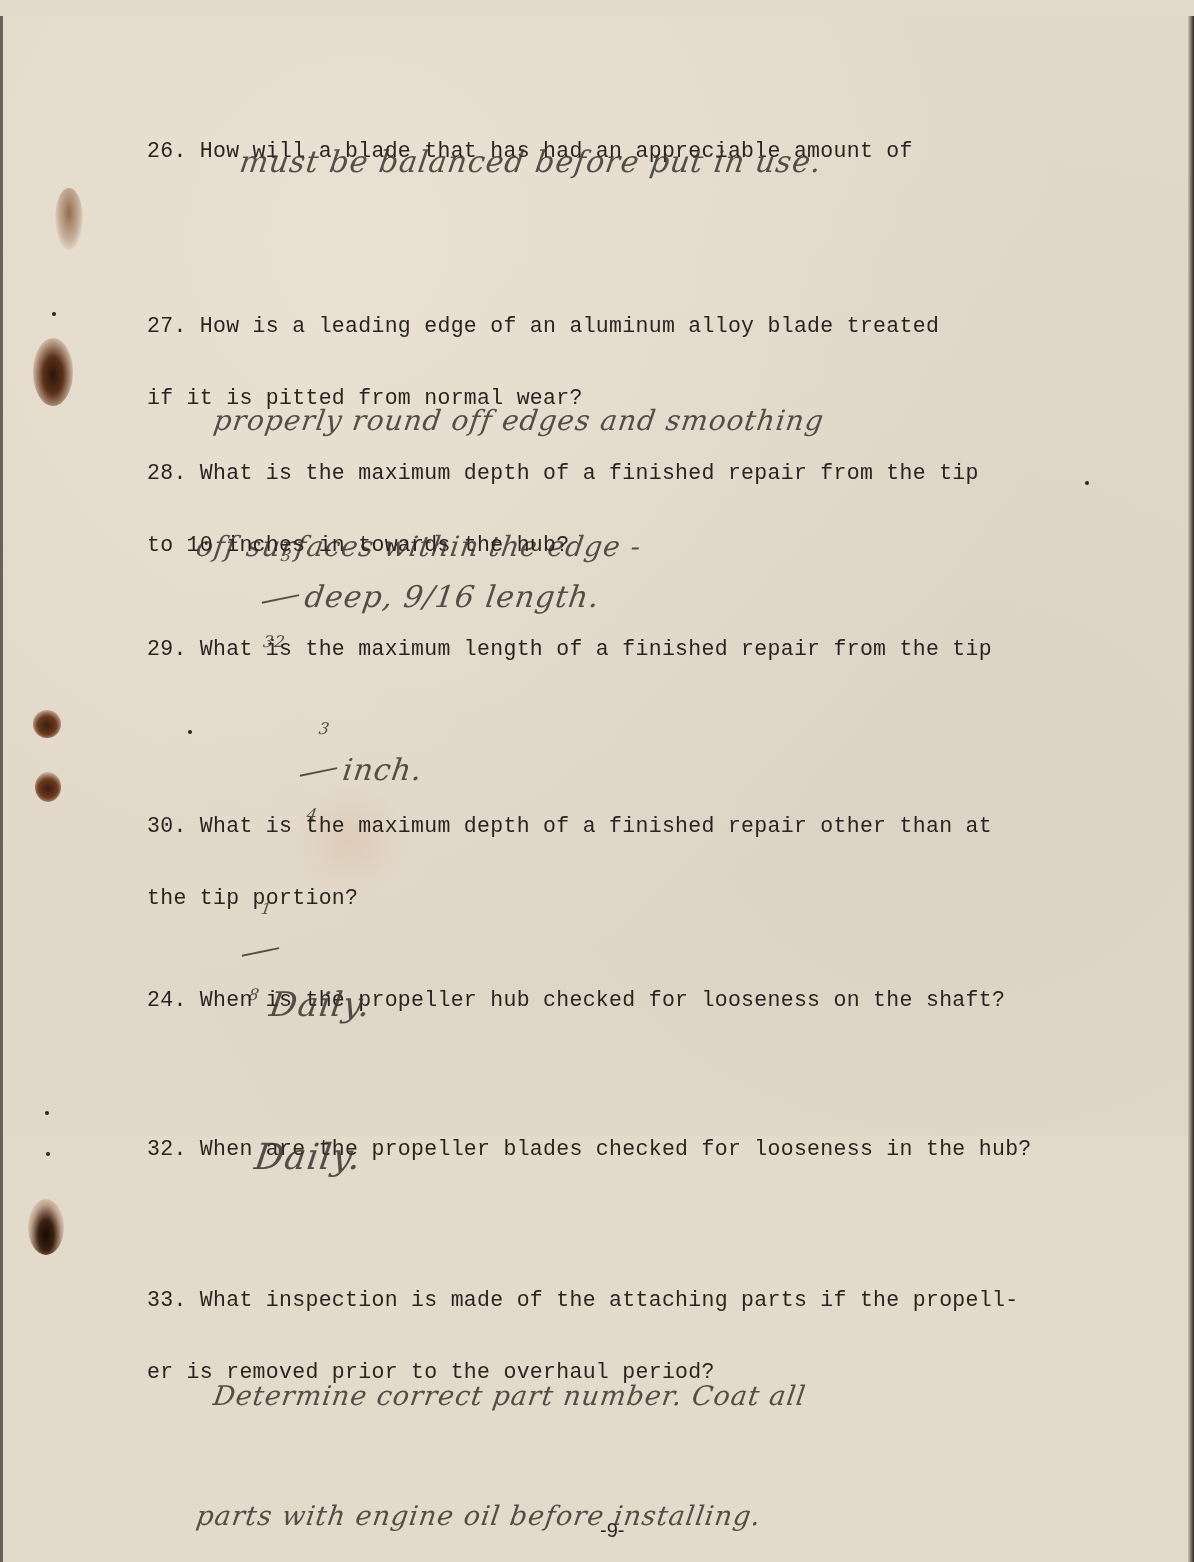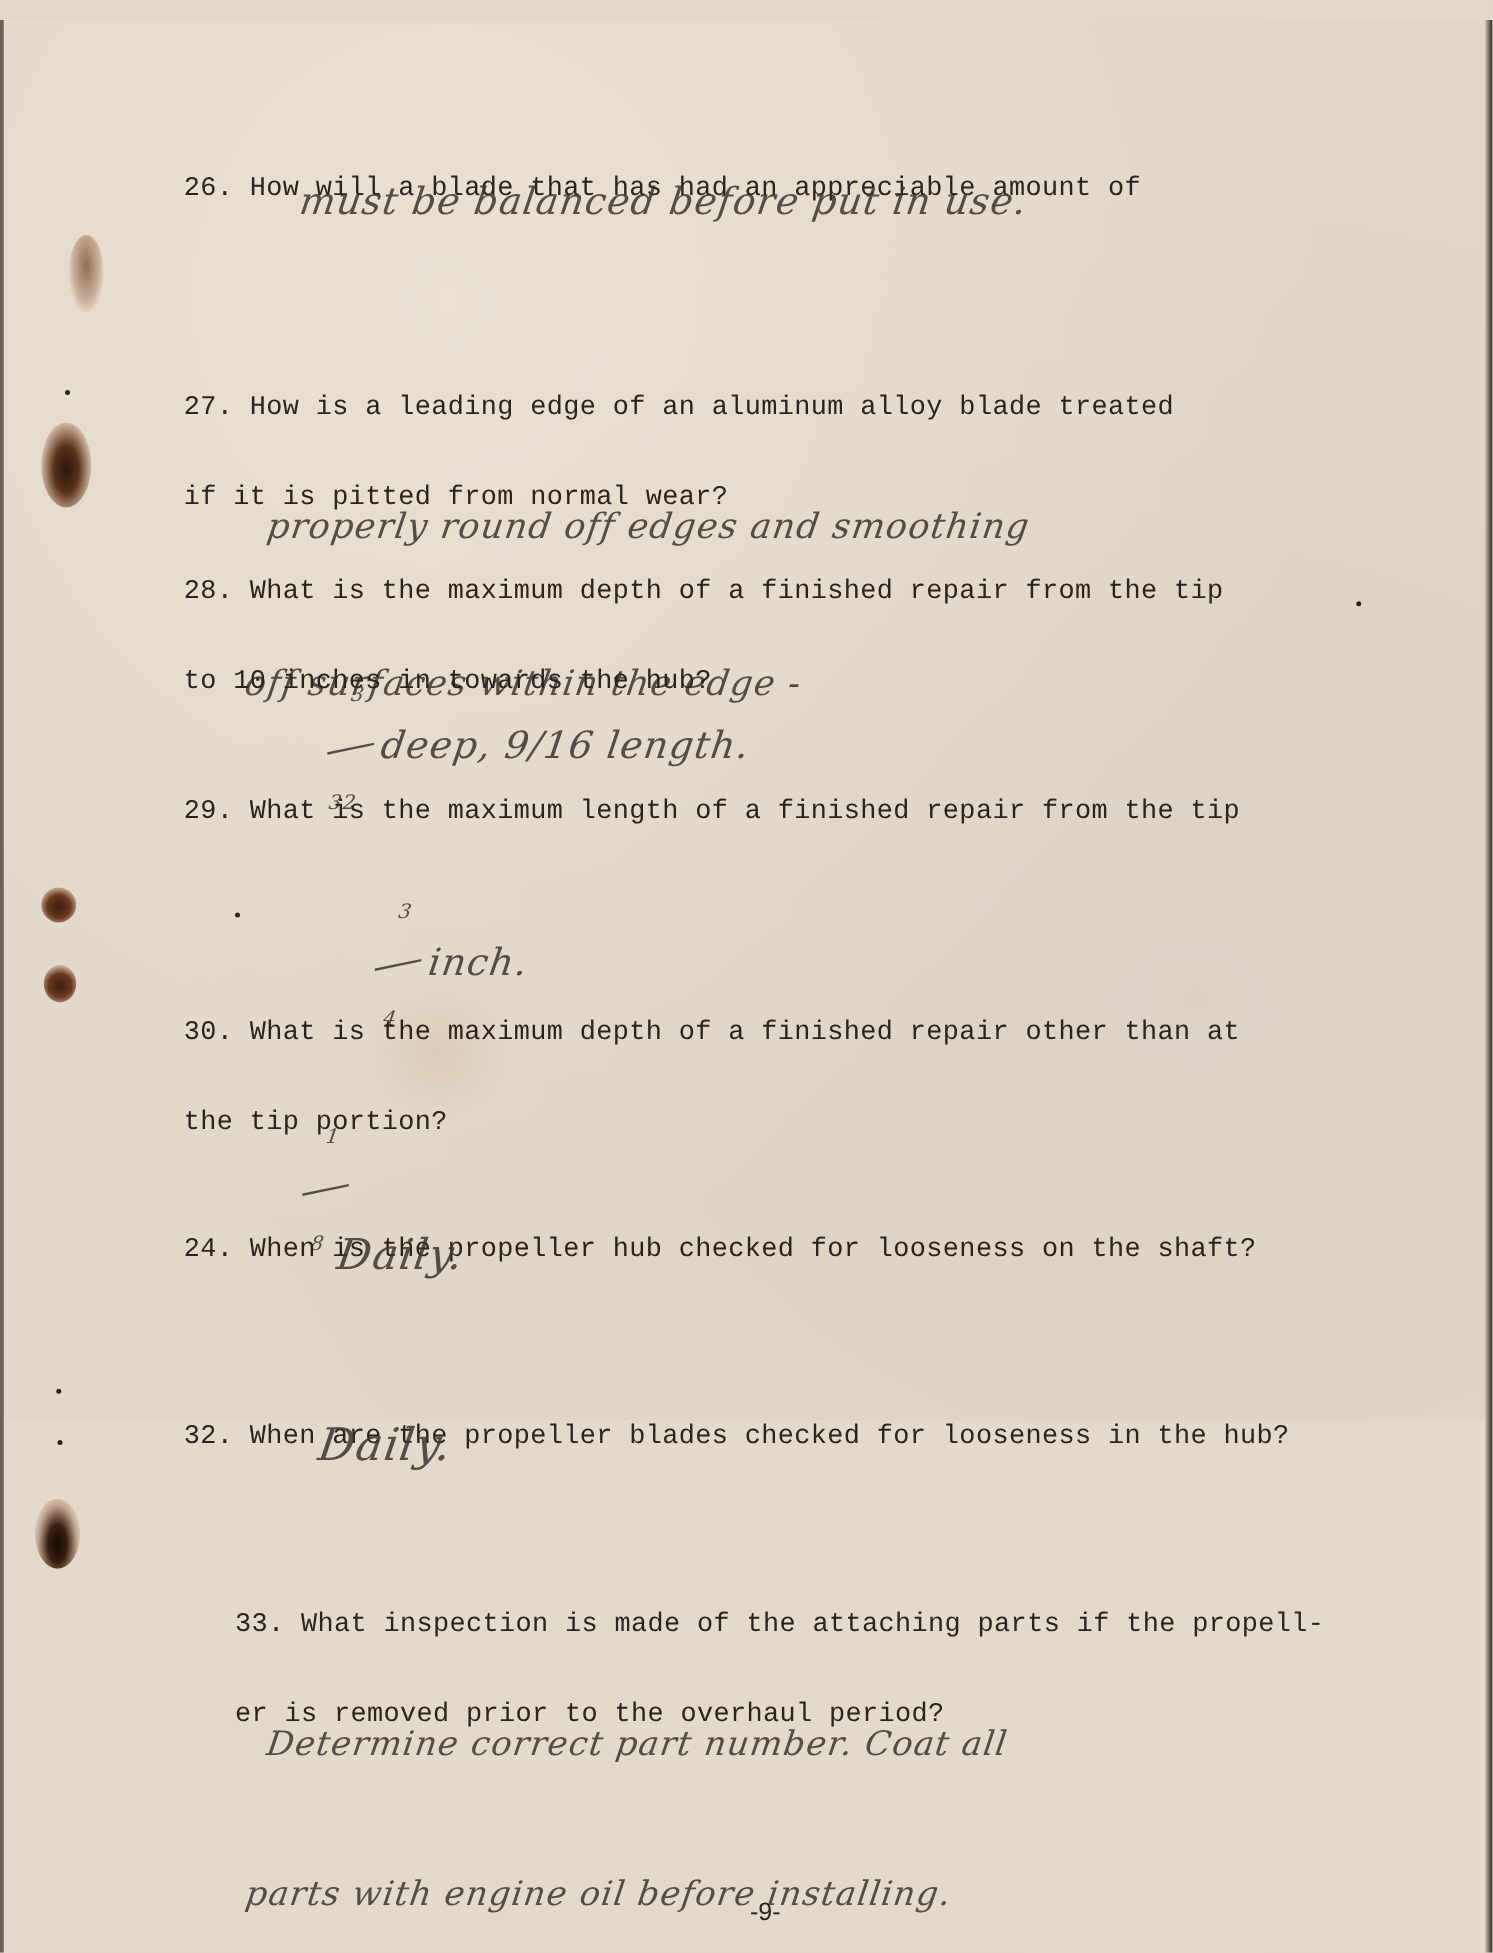--- a/index.html
+++ b/index.html
@@ -179,21 +179,21 @@
   <div class="q" style="top:924px;">
     <span class="line">24. When is the propeller hub checked for looseness on the shaft?</span>
   </div>
   <div class="ans" style="left:270px; top:968px; font-size:34px;">Daily.</div>
 
   <div class="q" style="top:1073px;">
     <span class="line">32. When are the propeller blades checked for looseness in the hub?</span>
   </div>
   <div class="ans" style="left:255px; top:1120px; font-size:36px;">Daily.</div>
 
-  <div class="q" style="top:1224px;margin-left:41px;">
+  <div class="q" style="top:1224px;">
     <span class="line">33. What inspection is made of the attaching parts if the propell-</span>
     <span class="line">er is removed prior to the overhaul period?</span>
   </div>
   <div class="ans" style="left:205px; top:1280px; font-size:27px; line-height:40px;">
     <div>Determine correct part number. Coat all</div>
     <div>parts with engine oil before installing.</div>
   </div>
 
   <div class="page-num">-9-</div>
 </div>

